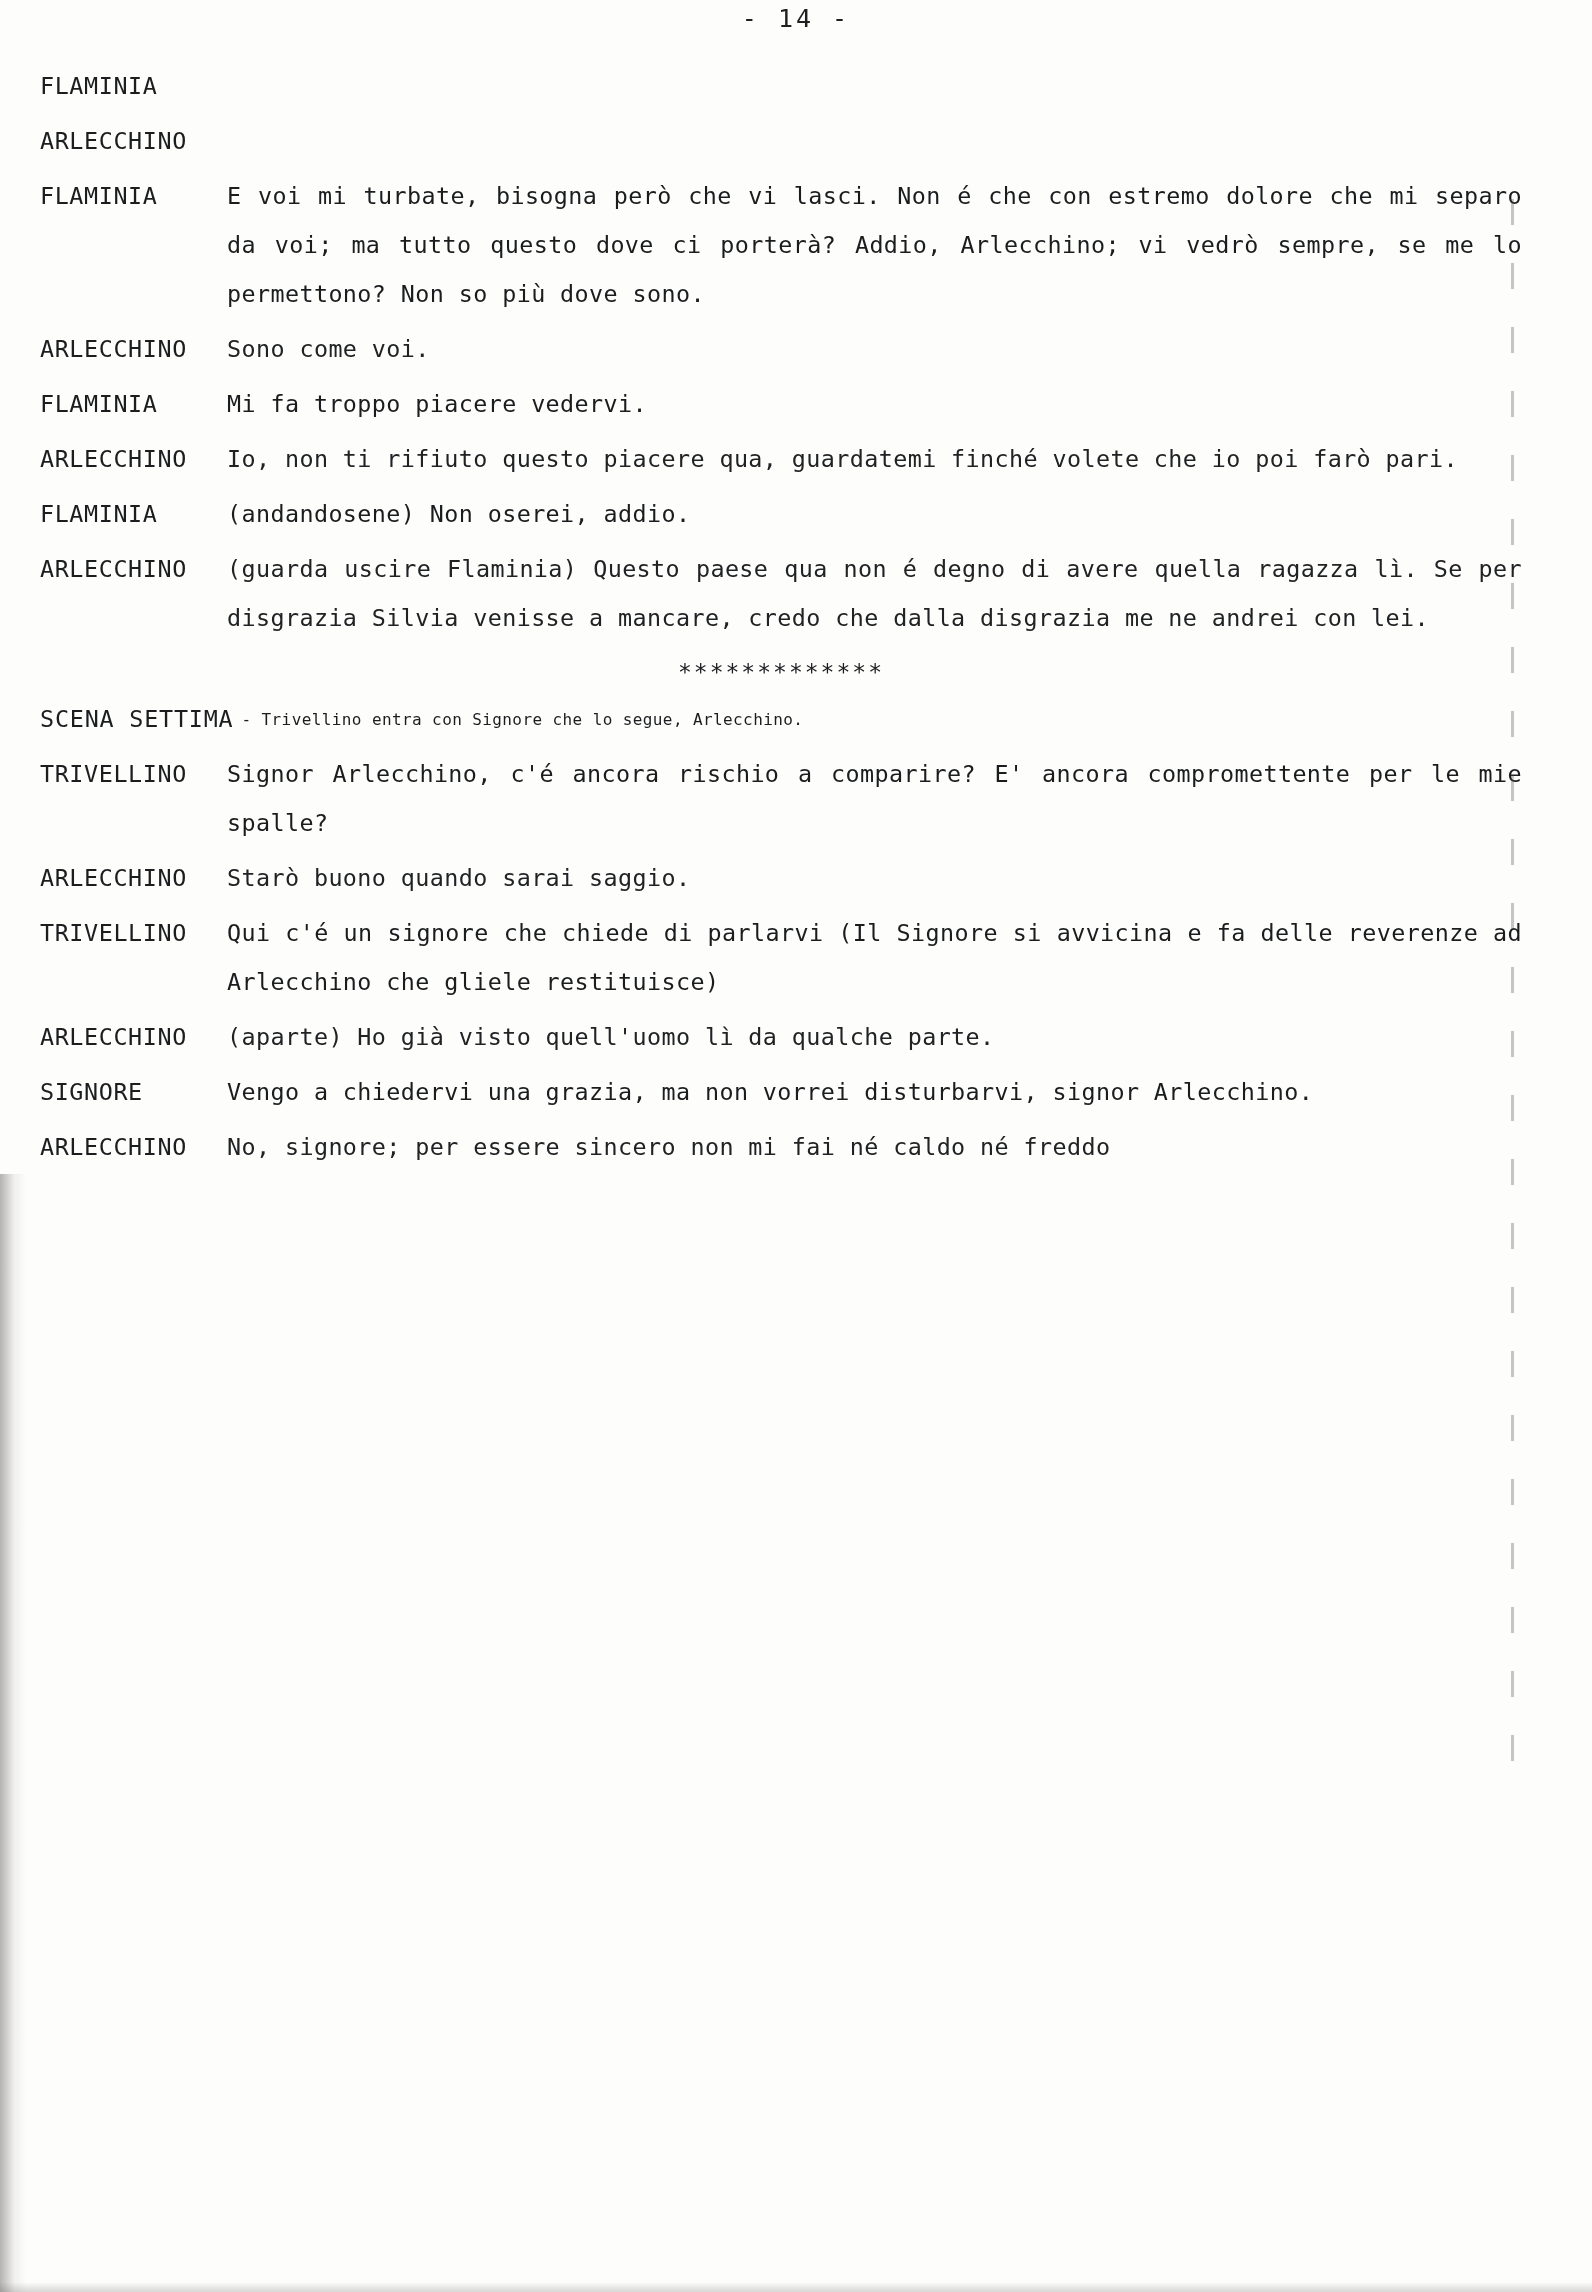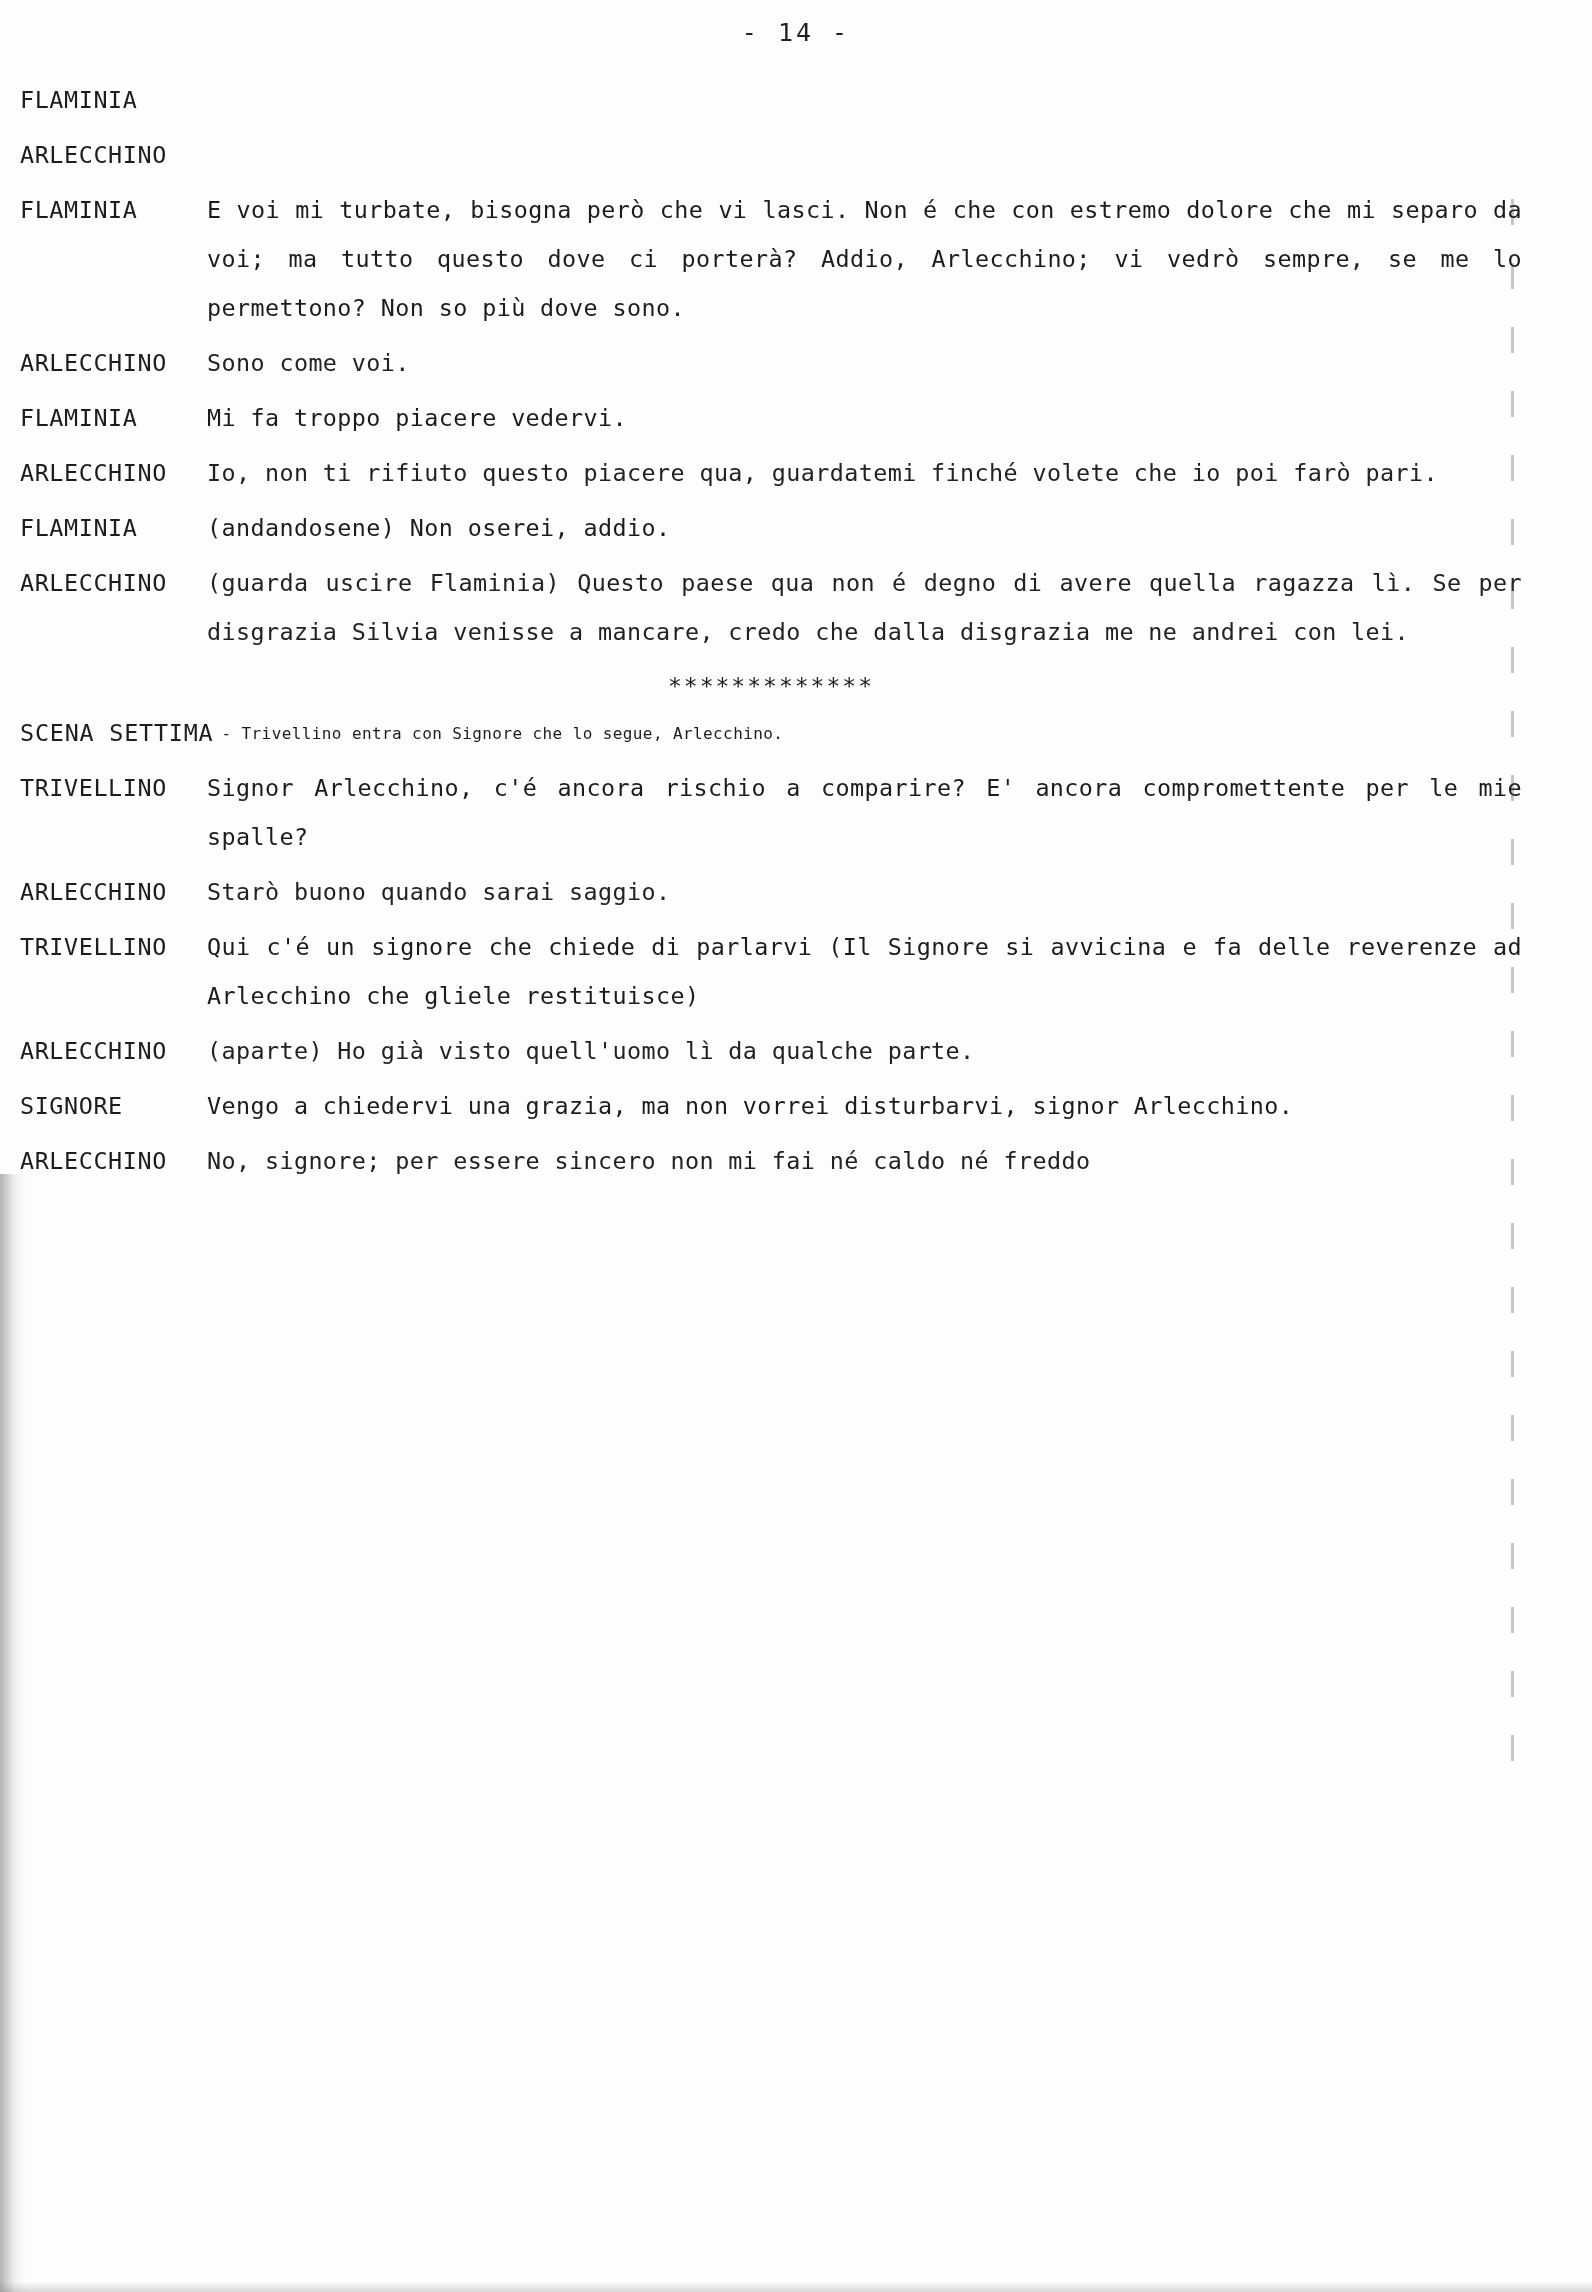--- a/index.html
+++ b/index.html
@@ -55,27 +55,27 @@
     width: 3px;
     height: 26px;
     margin-bottom: 38px;
     background: rgba(70,68,64,0.30);
   }
 
   .page-number {
     text-align: center;
     font-size: 25px;
     letter-spacing: 3px;
-    padding-top: 18px;
+    padding-top: 4px;
     height: 44px;
     color: #1d1f21;
   }
 
   .script {
-    padding: 14px 70px 0 20px;
+    padding: 14px 70px 0 40px;
     box-sizing: border-box;
   }
 
   .line {
     display: flex;
     align-items: flex-start;
     margin-bottom: 6px;
   }
   .speaker {
     width: 187px;

